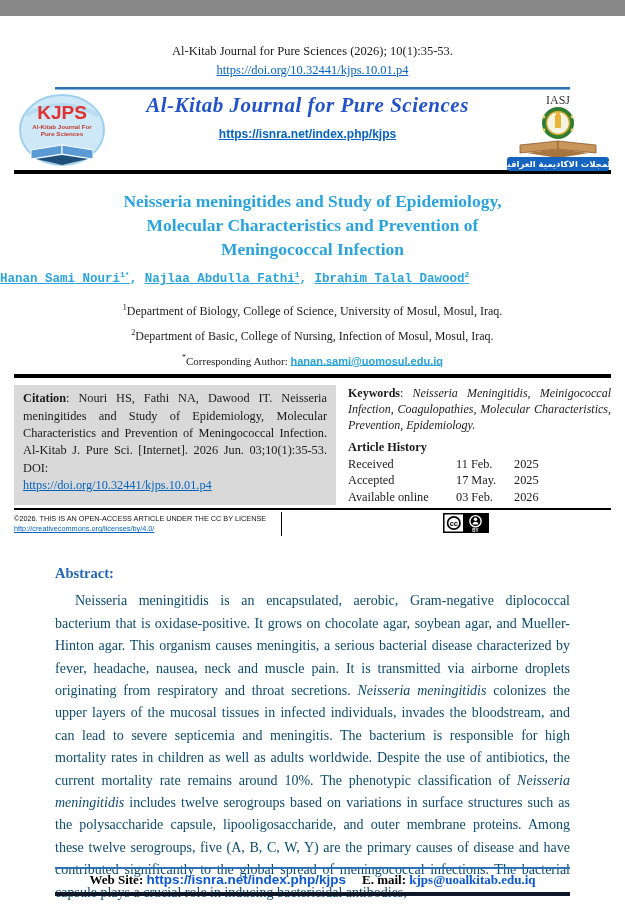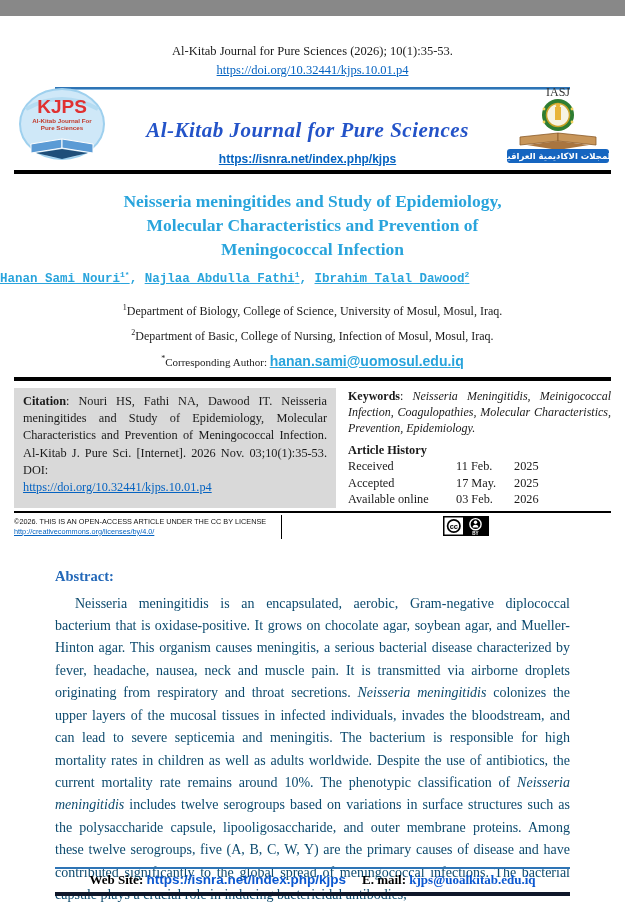--- a/index.html
+++ b/index.html
@@ -7,40 +7,40 @@
   .page {
     position:relative; width:625px; height:914px; margin:16px auto;
     background:#ffffff; overflow:hidden;
     font-family:"Liberation Serif", serif; color:#1a1a1a;
   }
   
   .top-header { padding-top:26px; text-align:center; font-size:12.5px; line-height:1.5; }
   .top-header a { color:#0563C1; text-decoration:underline; }
   .rule-blue-top { margin:7px 55px 0 55px; height:3px; background:#2E74B5; border-bottom:1px solid #7fb2dd; }
   
-  .banner { display:flex; align-items:flex-end; justify-content:space-between; padding:3px 16px 2px 16px; height:79px;gap:16px; }
+  .banner { display:flex; align-items:flex-start; justify-content:space-between; padding:3px 16px 2px 16px; height:79px;gap:16px; }
   .banner-center { flex:1; text-align:center; padding:0 6px; }
   .script-name { font-family:"Liberation Serif", serif; font-style:italic; font-weight:bold; font-size:21px; color:#2353C8; letter-spacing:.5px; }
   .issn-line { margin-top:2px; font-weight:bold; font-size:13.5px; color:#17375E; }
   .banner-link { display:inline-block; margin-top:9px; font-family:"Liberation Sans", sans-serif; font-weight:bold; font-size:12px; color:#0563C1; text-decoration:underline; }
   .logo-box { flex:0 0 auto; }
   .rule-black { margin:0 14px; background:#000; }
   .rb-banner { height:4px; margin-top:1px; }
   .rb-mid { height:4px; }
   .rb-thin { height:2px; }
   
   .title { margin-top:15px; text-align:center; font-weight:bold; font-size:17.5px; line-height:24px; color:#29A4DC; }
   .authors { margin-top:9px; text-align:left; font-family:Liberation Mono, monospace; font-weight:bold; font-size:12.5px; color:#29A4DC; }
   .authors a { color:#29A4DC; text-decoration:underline; }
   .authors sup { font-size:8px; }
   .affiliations { margin-top:11px; text-align:center; font-size:12px; line-height:21px; }
   .affiliations sup { font-size:8px; }
   .corresponding { margin-top:6px; text-align:center; font-size:11px; }
   .corresponding sup { font-size:8px; }
-  .corresponding a { font-family:"Liberation Sans", sans-serif; font-weight:bold; color:#29A4DC; text-decoration:underline; font-size:14px; }
+  .corresponding a { font-family:"Liberation Sans", sans-serif; font-weight:bold; color:#29A4DC; text-decoration:underline; font-size:11px; }
   
   .info-row { display:flex; margin:7px 14px 0 14px; }
   .citation-box { width:322px; background:#D9D9D9; padding:5px 9px 4px 9px; font-size:12.3px; line-height:17.3px; text-align:justify; }
   .citation-box .bold { font-weight:bold; }
   .citation-box a { color:#0563C1; text-decoration:underline; }
   .meta-col { flex:1; padding-left:12px; }
   .keywords { font-size:12px; line-height:16px; text-align:justify; }
   .keywords .bold { font-weight:bold; }
   .keywords i { font-style:italic; }
   .history { margin-top:6px; font-size:12.3px; line-height:16.5px; }
@@ -133,21 +133,21 @@
   </div>
 
   <div class="corresponding">
     <sup>*</sup><span>Corresponding Author: </span><a href="#">hanan.sami@uomosul.edu.iq</a>
   </div>
 
   <div class="rule-black rb-mid" style="margin-top:8px;"></div>
 
   <div class="info-row">
     <div class="citation-box">
-      <span class="bold">Citation</span><span>: Nouri HS, Fathi NA, Dawood IT. Neisseria meningitides and Study of Epidemiology, Molecular Characteristics and Prevention of Meningococcal Infection. Al-Kitab J. Pure Sci. [Internet]. 2026 Nov. 03;10(1):35-53. DOI:</span>
+      <span class="bold">Citation</span><span>: Nouri HS, Fathi NA, Dawood IT. Neisseria meningitides and Study of Epidemiology, Molecular Characteristics and Prevention of Meningococcal Infection. Al-Kitab J. Pure Sci. [Internet]. 2026 Jun. 03;10(1):35-53. DOI:</span>
       <br>
       <a href="#">https://doi.org/10.32441/kjps.10.01.p4</a>
     </div>
     <div class="meta-col">
       <p class="keywords">
         <span class="bold">Keywords</span><span>: </span><i>Neisseria Meningitidis, Meinigococcal Infection, Coagulopathies, Molecular Characteristics, Prevention, Epidemiology.</i>
       </p>
       <div class="history">
         <div class="history-title">Article History</div>
         <div class="history-row">

